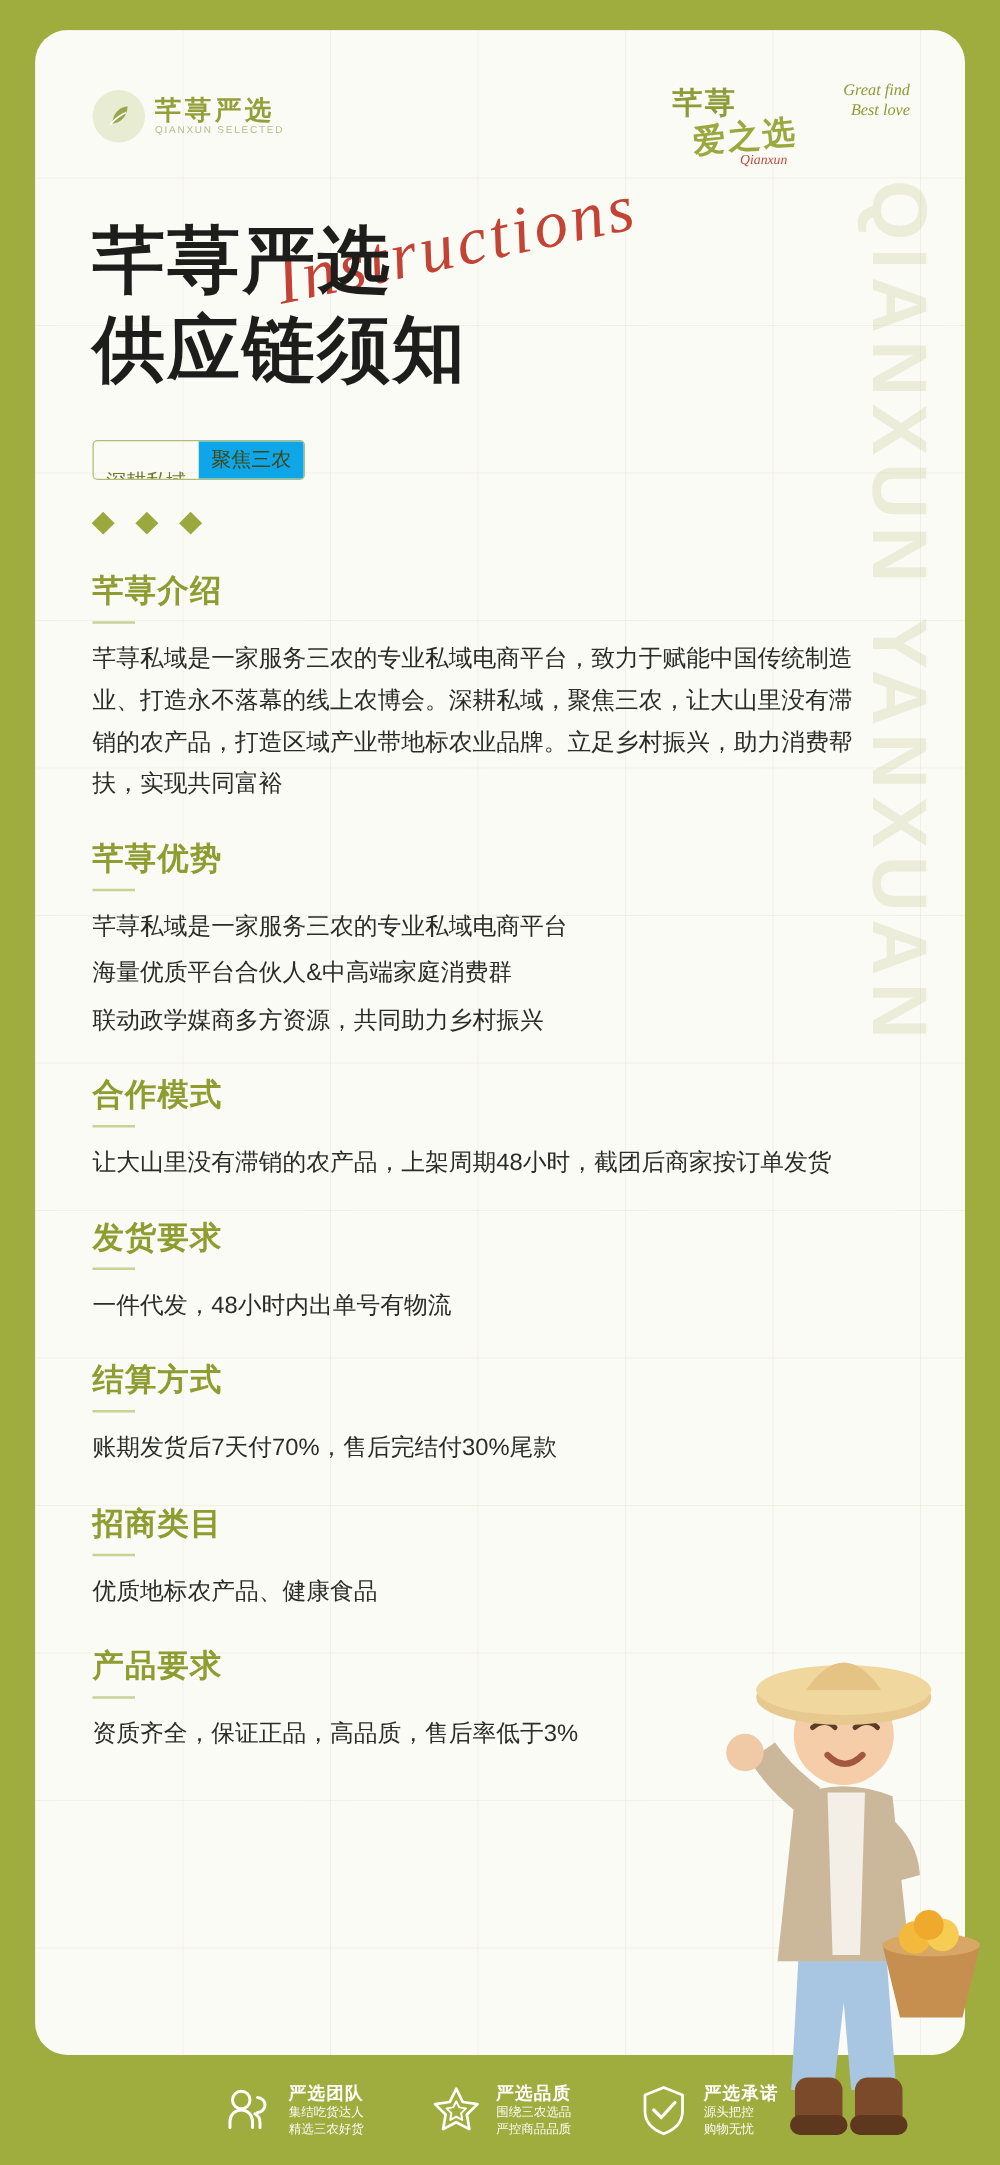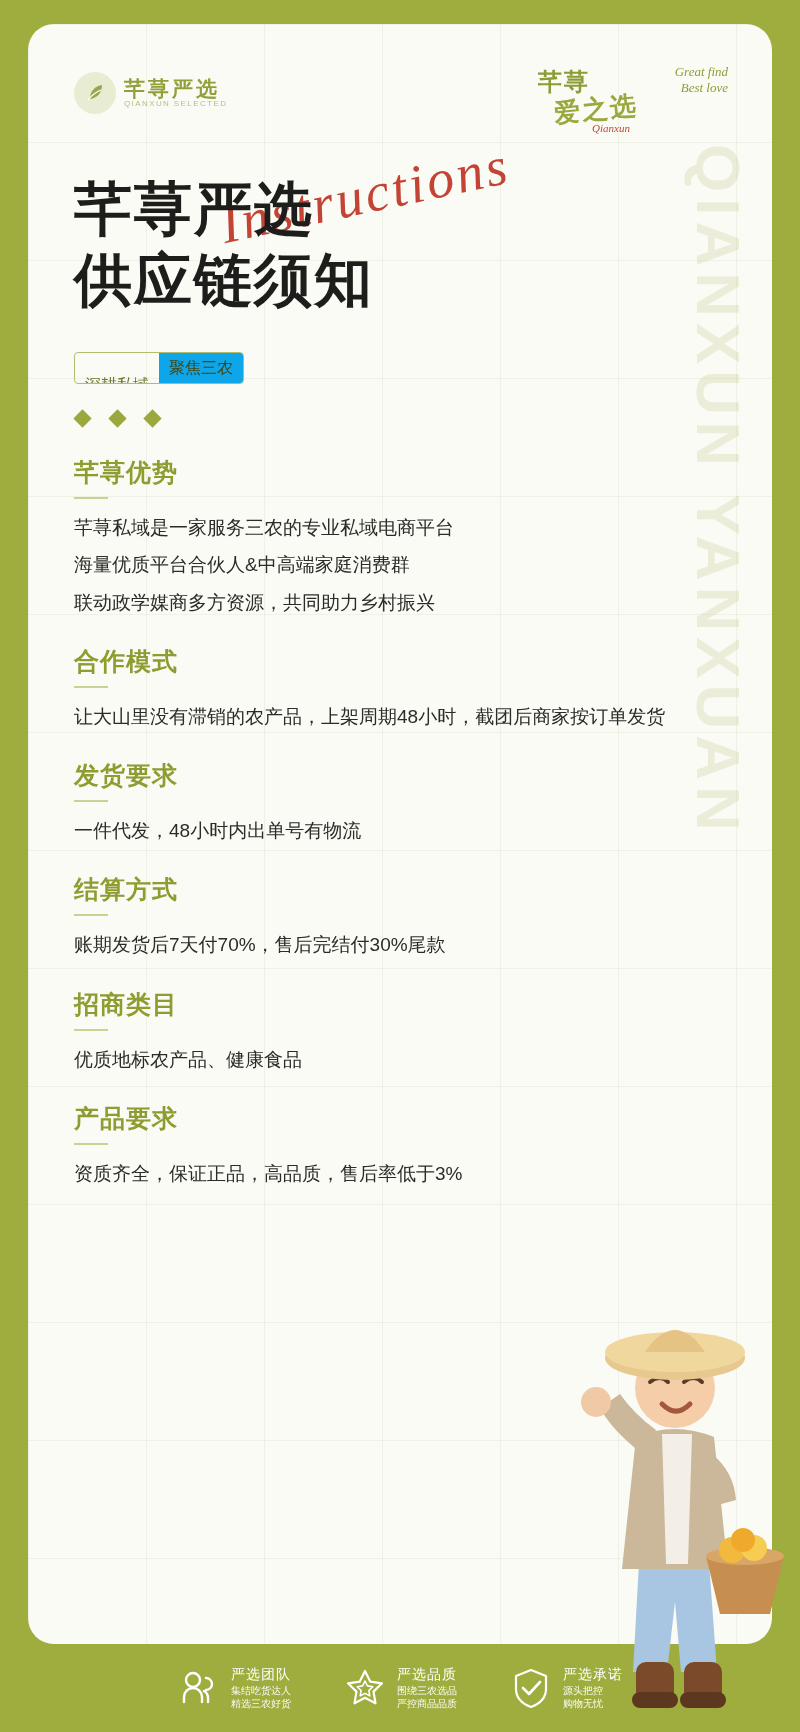--- a/index.html
+++ b/index.html
@@ -239,21 +239,21 @@
     justify-content: center;
     gap: 52px;
   }
   .foot-item { display: flex; align-items: center; gap: 10px; }
   .foot-ic {
     width: 44px; height: 44px;
     display: flex; align-items: center; justify-content: center;
     color: #ffffff;
   }
   .foot-tx { color: #ffffff; line-height: 1.35; }
-  .foot-tx .ft-h { font-size: 14px; font-weight: 400; letter-spacing: 1px;}
+  .foot-tx .ft-h { font-size: 14px; font-weight: 700; letter-spacing: 1px;}
   .foot-tx .ft-s { font-size: 10px; opacity: .95; }
 </style>
 </head>
 <body>
 
 <div class="poster">
 
   <div class="card">
     <div class="grid"></div>
     <div class="watermark">QIANXUN YANXUAN</div>
@@ -293,20 +293,27 @@
     </div>
 
     <div class="diamonds">
       <span class="dia"></span>
       <span class="dia"></span>
       <span class="dia"></span>
     </div>
 
     <div class="sections">
 
+      <div class="section">
+        <div class="sec-title">芊荨介绍</div>
+        <div class="sec-rule"></div>
+        <div class="sec-body">
+          <p>芊荨私域是一家服务三农的专业私域电商平台，致力于赋能中国传统制造业、打造永不落幕的线上农博会。深耕私域，聚焦三农，让大山里没有滞销的农产品，打造区域产业带地标农业品牌。立足乡村振兴，助力消费帮扶，实现共同富裕</p>
+        </div>
+      </div>
 
       <div class="section">
         <div class="sec-title">芊荨优势</div>
         <div class="sec-rule"></div>
         <div class="sec-body">
           <p>芊荨私域是一家服务三农的专业私域电商平台</p>
           <p>海量优质平台合伙人&amp;中高端家庭消费群</p>
           <p>联动政学媒商多方资源，共同助力乡村振兴</p>
         </div>
       </div>

